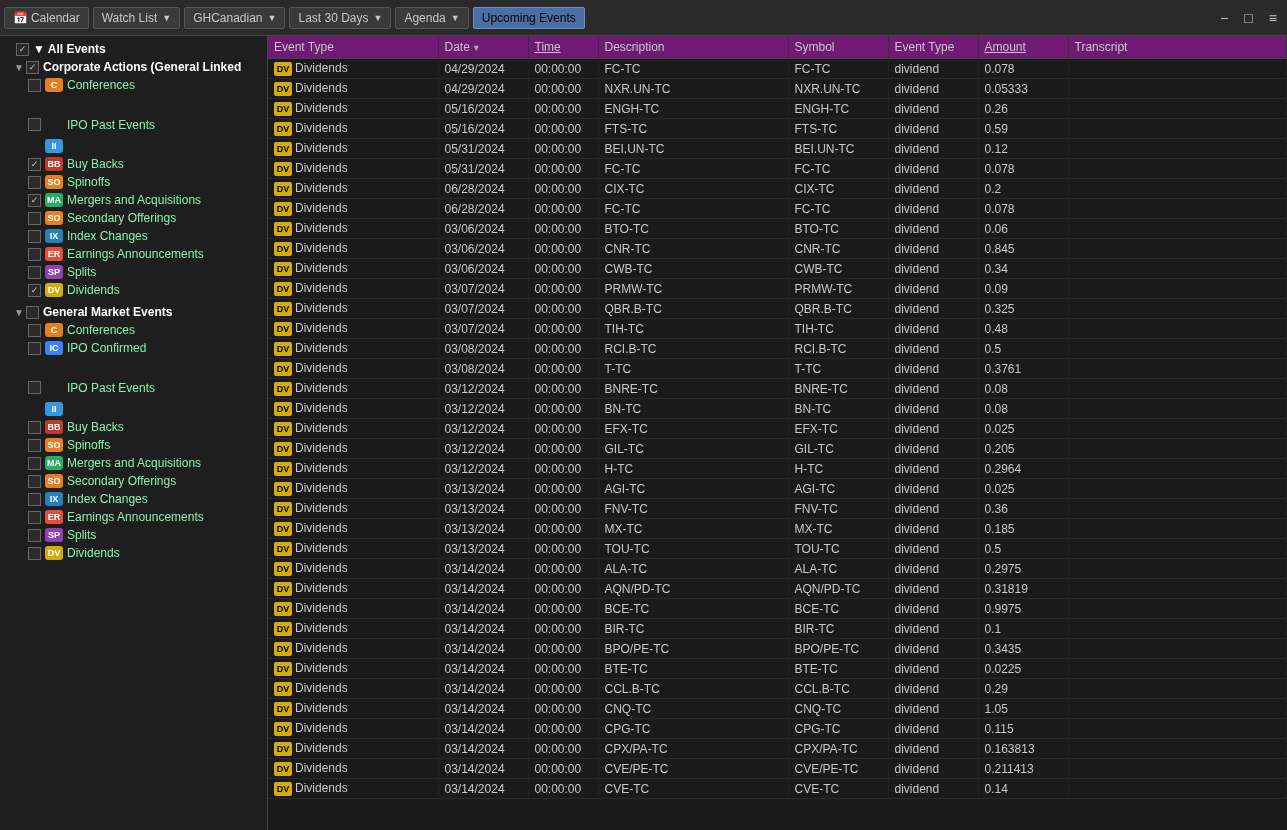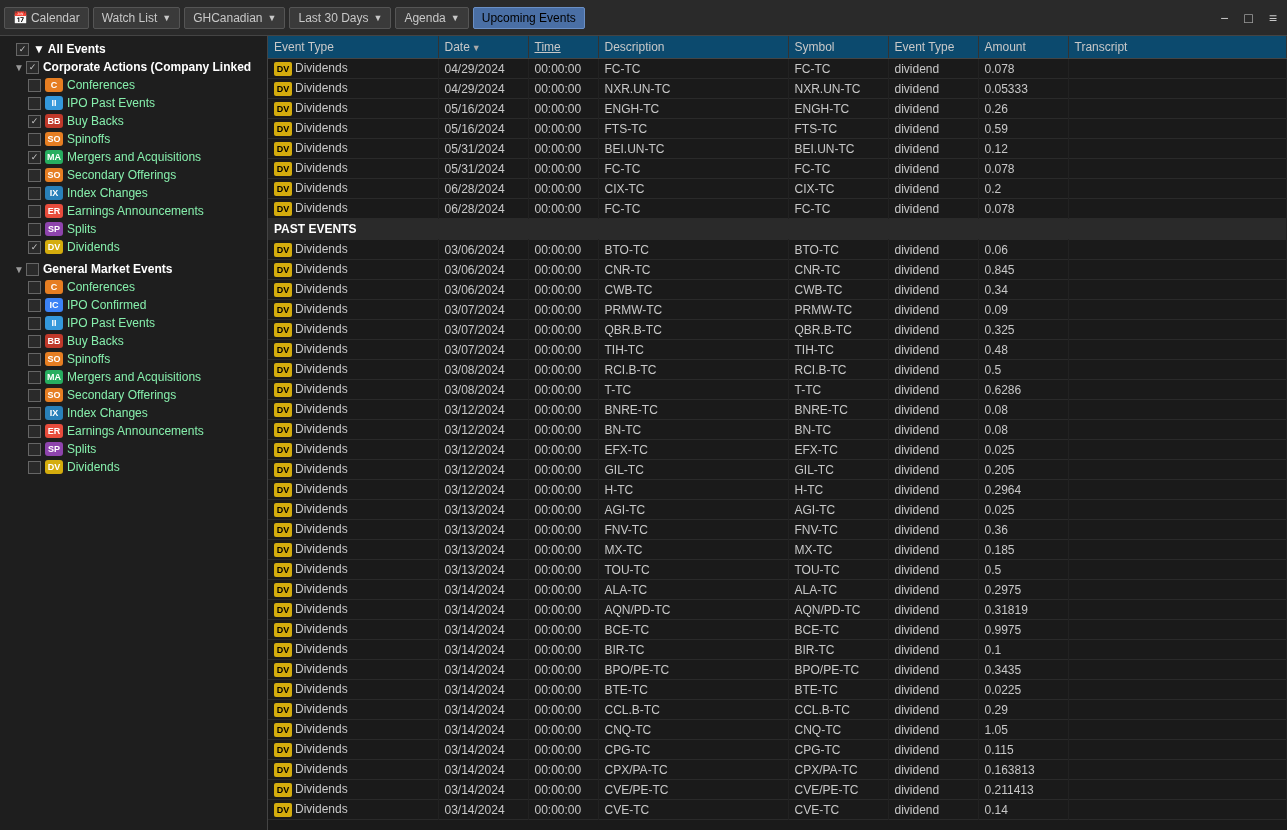--- a/index.html
+++ b/index.html
@@ -92,21 +92,21 @@
     .tree-item .badge {
       width: 18px; height: 14px;
       border-radius: 3px;
       display: inline-flex; align-items: center; justify-content: center;
       font-size: 9px; font-weight: bold;
       margin-right: 4px; flex-shrink: 0;
       color: #fff;
     }
     .badge-c  { background: #e67e22; }
     .badge-ic { background: #3b82f6; text-align: center; }
-    .badge-ii { background: #3498db; }
+    .badge-ii { background: #3498db; margin-top: 43px; }
     .badge-bb { background: #c0392b; }
     .badge-so { background: #e67e22; }
     .badge-ma { background: #27ae60; }
     .badge-ix { background: #2980b9; }
     .badge-er { background: #e74c3c; }
     .badge-sp { background: #8e44ad; }
     .badge-dv { background: #d4ac0d; }
     .tree-label { color: #86efac; font-size: 12px; }
     .section-header { color: #fff; font-weight: bold; }
 
@@ -127,21 +127,21 @@
     .table-wrap::-webkit-scrollbar { width: 8px; }
     .table-wrap::-webkit-scrollbar-track { background: #1a1a1a; }
     .table-wrap::-webkit-scrollbar-thumb { background: #444; }
 
     table {
       width: 100%;
       border-collapse: collapse;
       table-layout: fixed;
     }
     thead tr {
-      background: #0c4a6e;
+      background: #701a75;
       position: sticky;
       top: 0;
       z-index: 10;
     }
     thead th {
       padding: 4px 6px;
       text-align: left;
       color: #c8c8c8;
       border-bottom: 1px solid #444;
       border-right: 1px solid #333;
@@ -194,21 +194,21 @@
       margin-right: 3px;
     }
 
     
     .col-type { width: 170px; }
     .col-date { width: 90px; }
     .col-time { width: 70px; text-decoration: underline; }
     .col-desc { width: 190px; }
     .col-sym  { width: 100px; margin-top: 28px; }
     .col-etype{ width: 90px; }
-    .col-amt  { width: 90px; }
+    .col-amt  { width: 90px; text-decoration: underline; }
     .col-trans { width: auto; }
   </style>
 </head>
 <body>
 
 <div class="toolbar">
   <button class="toolbar-btn">
     <span>📅</span>
     <span>Calendar</span>
   </button>
@@ -242,21 +242,21 @@
   <div class="sidebar">
 
     <div class="tree-item">
       <span class="check checked"></span>
       <span class="tree-label section-header">▼ All Events</span>
     </div>
 
     <div class="tree-item" style="padding-left:14px;">
       <span class="arrow">▼</span>
       <span class="check checked"></span>
-      <span class="tree-label section-header">Corporate Actions (Company Linked</span>
+      <span class="tree-label section-header">Corporate Actions (General Linked</span>
     </div>
 
     <div id="corp-items">
         <div class="tree-item" style="padding-left: 28px;">
     <span class="check "></span>
     <span class="badge badge-c">C</span>
     <span class="tree-label">Conferences</span>
   </div>
         <div class="tree-item" style="padding-left: 28px;">
     <span class="check "></span>
@@ -479,23 +479,20 @@
       <span class="dv-badge">DV</span>Dividends
     </td>
     <td>06/28/2024</td>
     <td>00:00:00</td>
     <td>FC-TC</td>
     <td>FC-TC</td>
     <td>dividend</td>
     <td>0.078</td>
     <td></td>
   </tr>
-            <tr class="past-events-row">
-              <td colspan="8">PAST EVENTS</td>
-            </tr>
             <tr>
     <td>
       <span class="dv-badge">DV</span>Dividends
     </td>
     <td>03/06/2024</td>
     <td>00:00:00</td>
     <td>BTO-TC</td>
     <td>BTO-TC</td>
     <td>dividend</td>
     <td>0.06</td>
@@ -575,21 +572,21 @@
   </tr>
             <tr>
     <td>
       <span class="dv-badge">DV</span>Dividends
     </td>
     <td>03/08/2024</td>
     <td>00:00:00</td>
     <td>T-TC</td>
     <td>T-TC</td>
     <td>dividend</td>
-    <td>0.6286</td>
+    <td>0.3761</td>
     <td></td>
   </tr>
             <tr>
     <td>
       <span class="dv-badge">DV</span>Dividends
     </td>
     <td>03/12/2024</td>
     <td>00:00:00</td>
     <td>BNRE-TC</td>
     <td>BNRE-TC</td>

